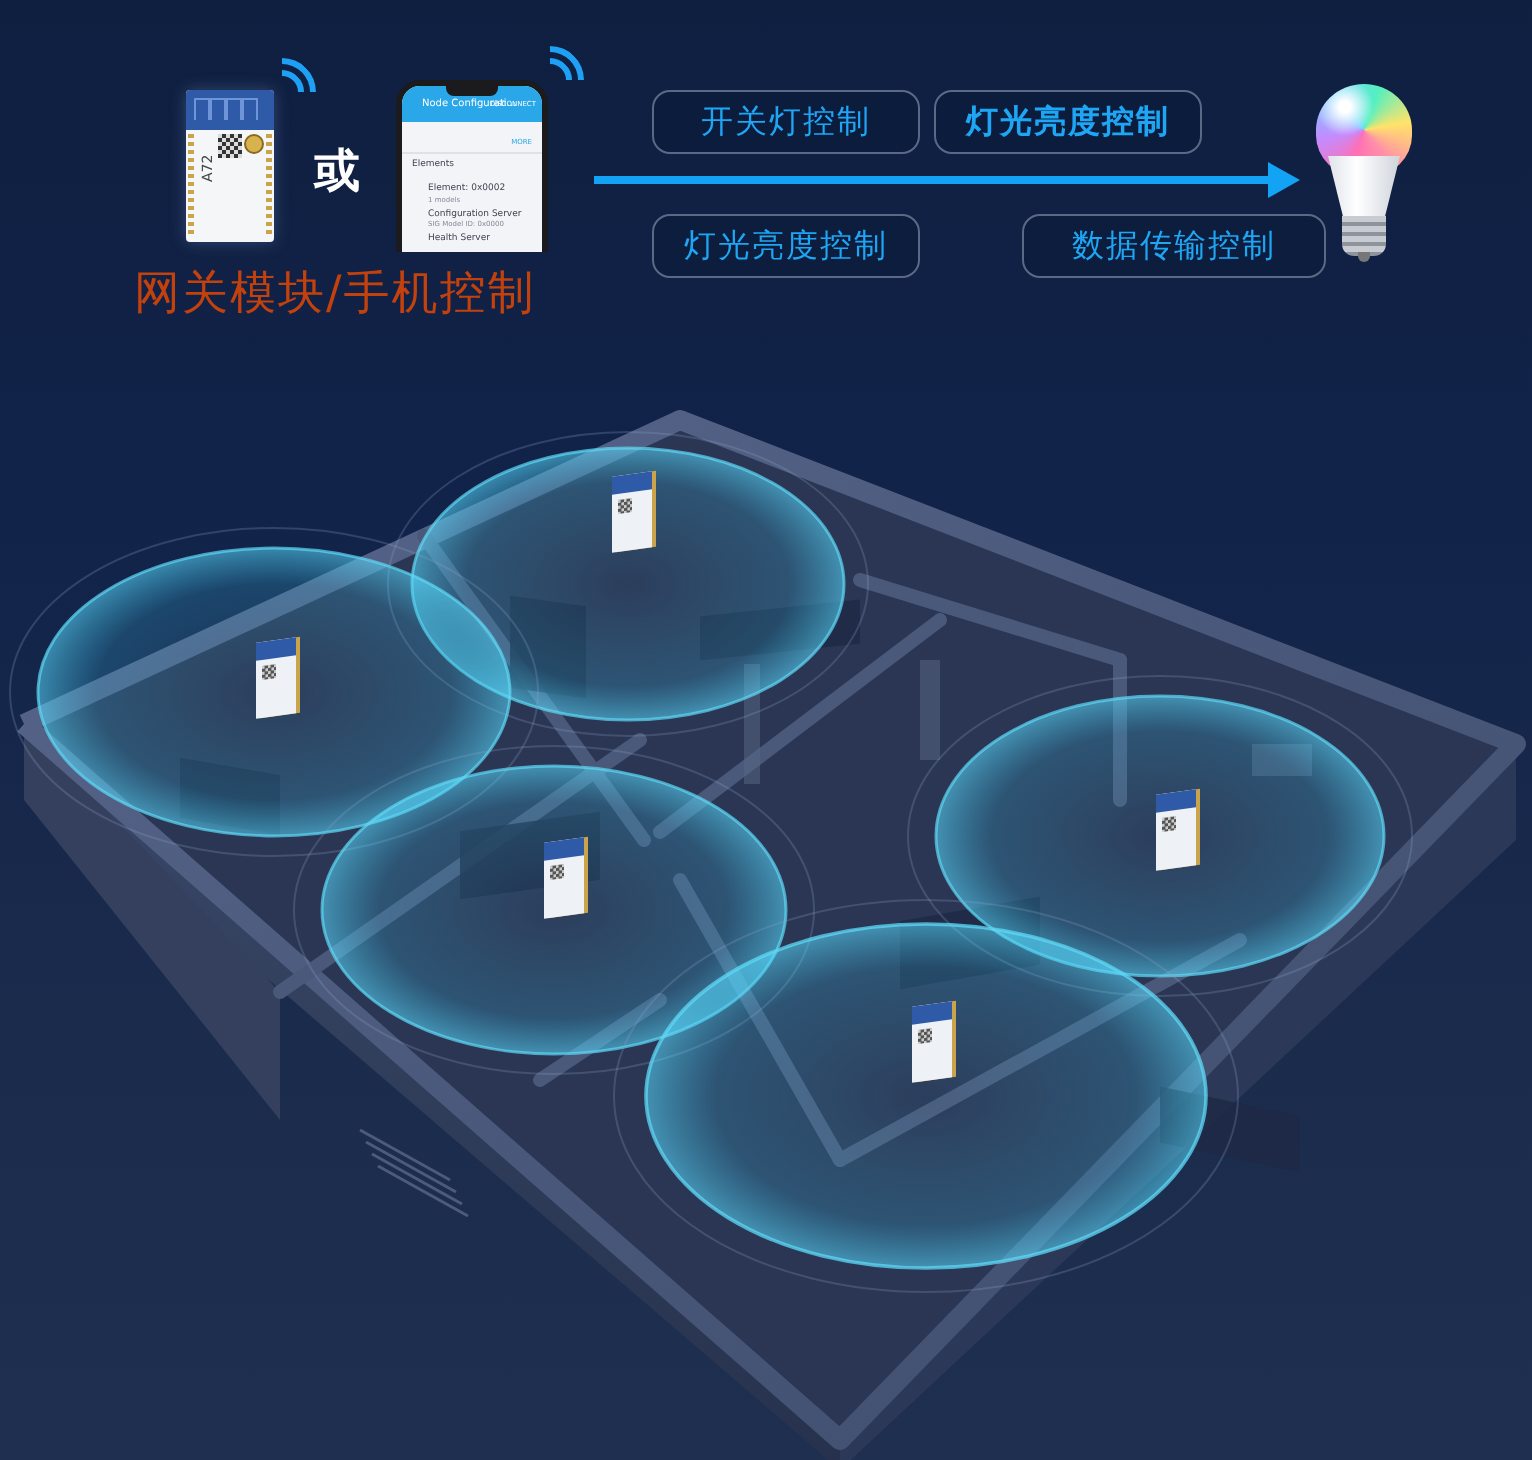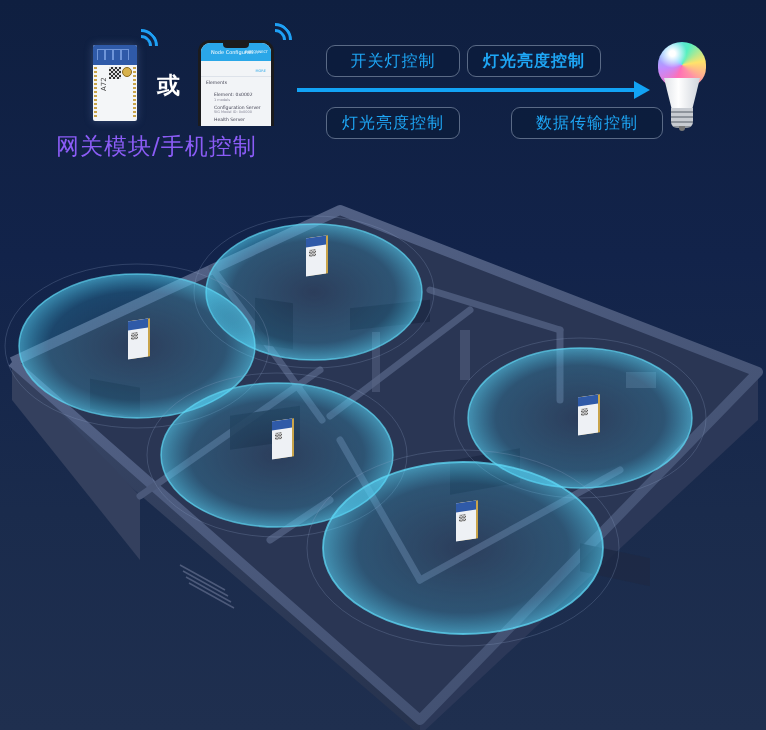--- a/index.html
+++ b/index.html
@@ -43,21 +43,21 @@
   .phone .screen { width:100%; height:100%; background:#f2f4f7; border-radius:9px 9px 0 0; overflow:hidden; position:relative; }
   .phone .appbar { height:18px; background:#2aa7e8; position:relative; }
   .phone .notch { position:absolute; left:22px; top:0; width:26px; height:5px; background:#1b1b1d; border-radius:0 0 4px 4px; }
   .phone .appbar .t { position:absolute; left:10px; top:6px; font-size:5px; color:#fff; white-space:nowrap; }
   .phone .appbar .btn { position:absolute; right:3px; top:7px; font-size:3.5px; color:#fff; }
   .phone .row { position:absolute; left:5px; font-size:4.5px; color:#445; white-space:nowrap; }
   .phone .sub { position:absolute; left:13px; font-size:3.5px; color:#889; white-space:nowrap; }
   .phone .more { position:absolute; right:5px; font-size:3.5px; color:#2aa7e8; }
   .phone .sep { position:absolute; left:0; right:0; height:1px; background:#dde2ea; }
 
-  .top-caption { position:absolute; left:56px; top:131px; color:#8b5cf6; font-size:23px; letter-spacing:1px; white-space:nowrap; }
+  .top-caption { position:absolute; left:67px; top:131px; color:#c2410c; font-size:23px; letter-spacing:1px; white-space:nowrap; }
 
   .arrow-line { position:absolute; left:297px; top:88px; width:338px; height:4px; background:#12a3f5; }
   .arrow-head { position:absolute; left:634px; top:81px; width:0; height:0;
     border-top:9px solid transparent; border-bottom:9px solid transparent; border-left:16px solid #12a3f5; }
 
   .chip {
     position:absolute; height:32px; border:1px solid #5a6a86; border-radius:9px;
     background:rgba(12,28,60,0.85); color:#1ea6f5; font-size:16px; letter-spacing:1px;
     display:flex; align-items:center; justify-content:center; box-sizing:border-box;
   }

